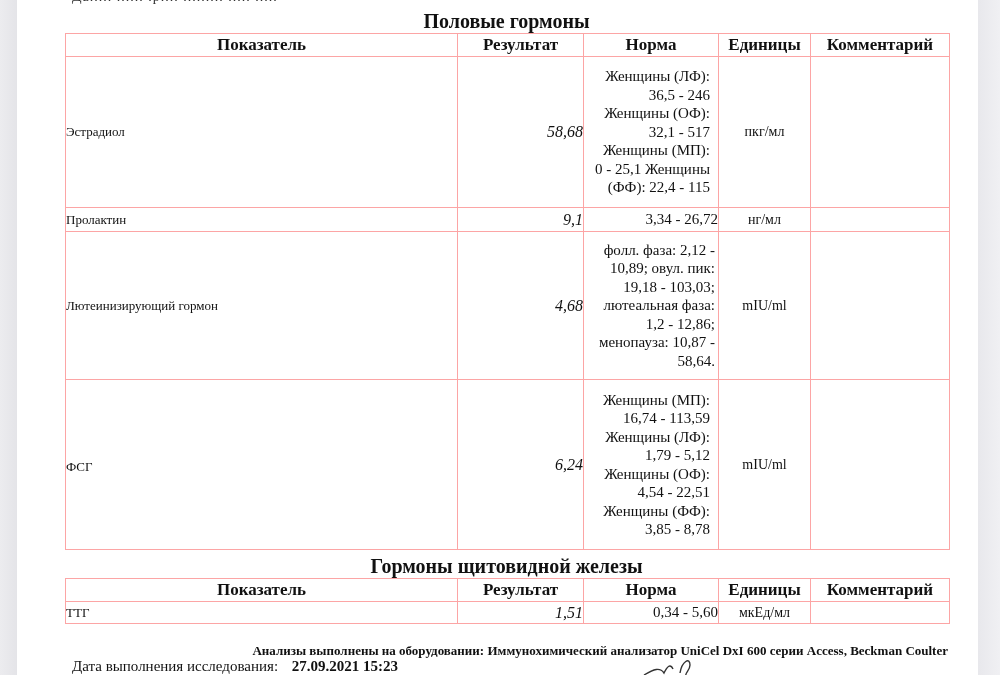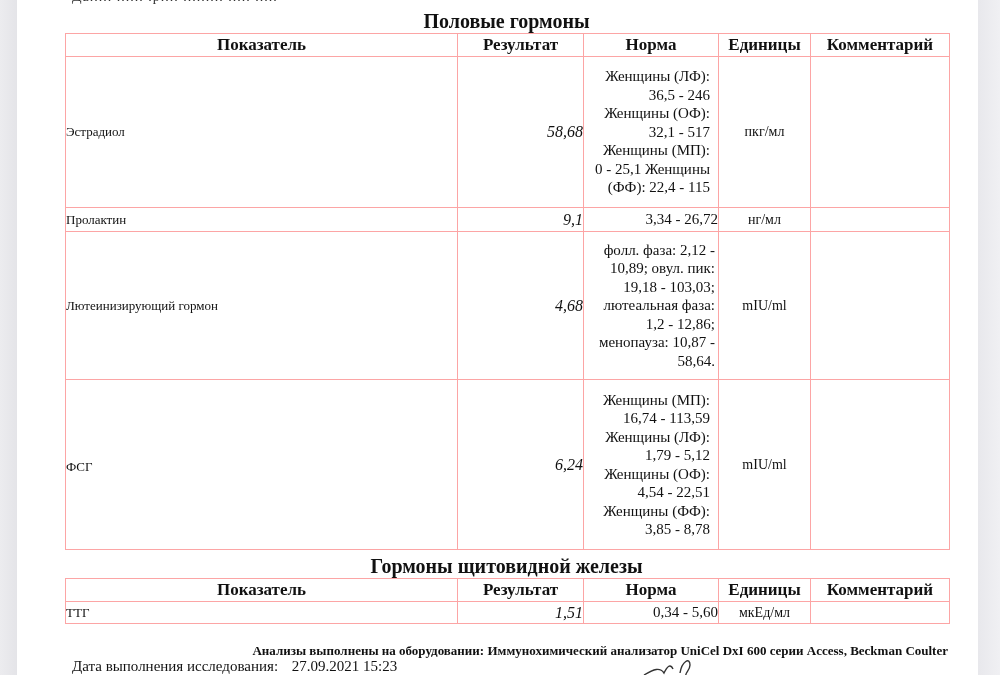--- a/index.html
+++ b/index.html
@@ -43,21 +43,21 @@
     td.c-unit { font-size: 14px; text-align: center; }
     td.c-comm { }
     .norm-wrap { width: 118px; margin: 0 auto; overflow: hidden; }
     .footer-eq {
       position: absolute; left: 65px; width: 883px; top: 631px; text-align: right;
       font-weight: bold; font-size: 13px; white-space: nowrap; margin-top: 12px;
     }
     .date-line {
       position: absolute; left: 72px; top: 658px; font-size: 15px; white-space: nowrap;
     }
-    .date-line .date-val { font-weight: normal; margin-left: 10px; }
+    .date-line .date-val { font-weight: bold; margin-left: 10px; }
     .signature { position: absolute; left: 640px; top: 655px; }
   </style>
 </head>
 <body>
 
 <div class="side-left"></div>
 <div class="side-right"></div>
 
 <div class="page"></div>
 

